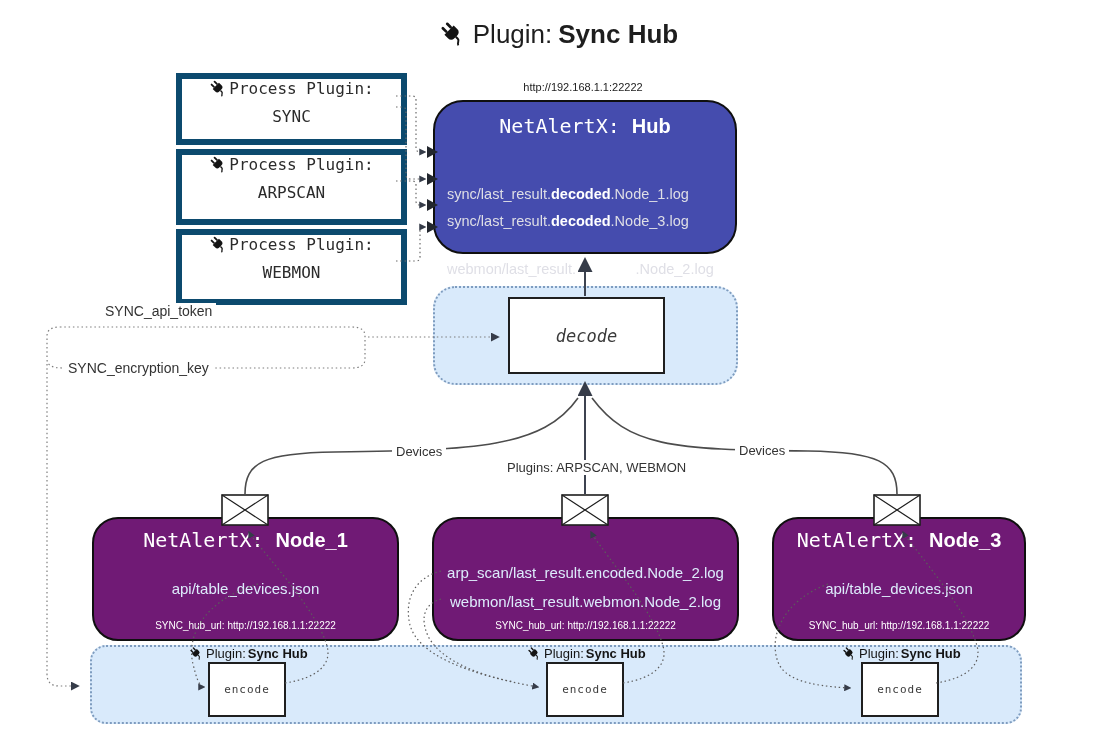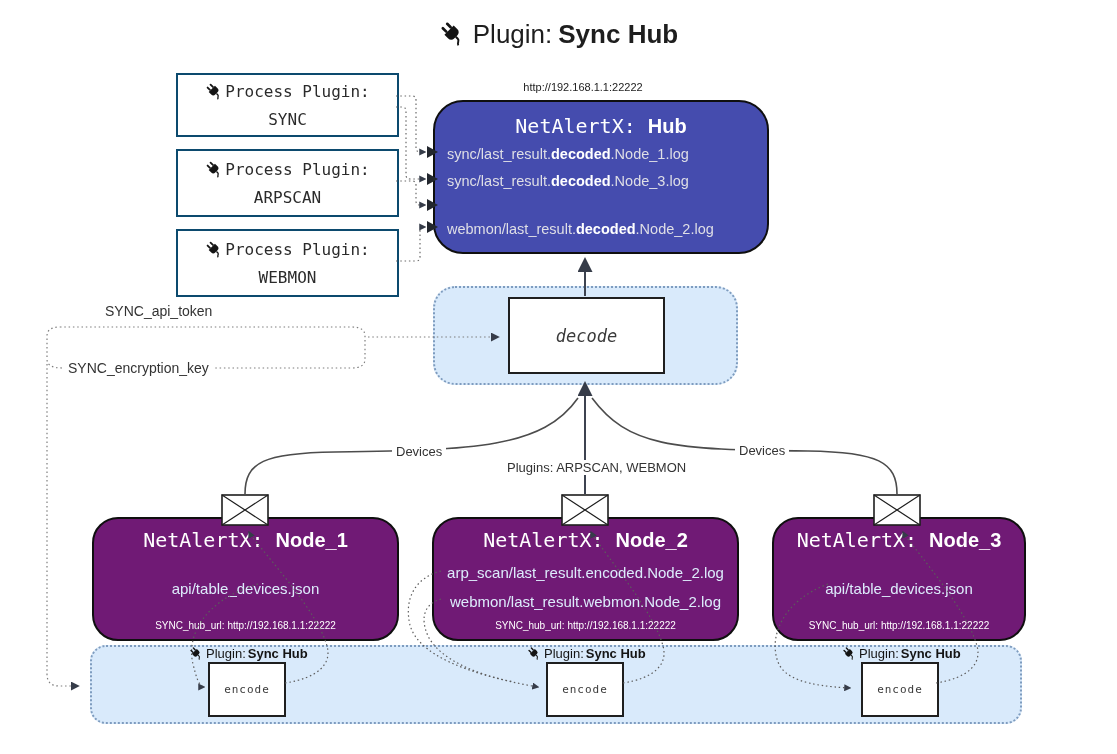--- a/index.html
+++ b/index.html
@@ -4,30 +4,30 @@
 <style>
   html,body{margin:0;padding:0;background:#fff;}
   body{width:1117px;height:754px;position:relative;overflow:hidden;
        font-family:"Liberation Sans",sans-serif;}
   .abs{position:absolute;}
   
   .page-title{left:0;right:0;top:14px;height:40px;display:flex;align-items:center;
       justify-content:center;gap:6px;font-size:26px;color:#1e1e1e;z-index:6;}
   .page-title b{font-weight:700;}
   
-  .pbox{border:2px solid #0c4a6e;background:#fff;display:flex;flex-direction:column;
-      align-items:center;justify-content:center;gap:9px;z-index:2;
+  .pbox{border:6px solid #0c4a6e;background:#fff;display:flex;flex-direction:column;
+      align-items:center;justify-content:flex-start;gap:9px;z-index:2;
       font-family:"DejaVu Sans Mono",monospace;font-size:16px;color:#2b2b2b;}
   .pbox .l1{display:flex;align-items:center;gap:1px;}
   
-  .hub{background:#454cae;border:2px solid #0f0f0f;border-radius:30px;z-index:2;padding-left:32px;}
+  .hub{background:#454cae;border:2px solid #0f0f0f;border-radius:30px;z-index:2;}
   .hub-title{position:absolute;top:12px;left:0;right:0;text-align:center;
       font-family:"DejaVu Sans Mono",monospace;font-size:20px;color:#fff;white-space:nowrap;}
   .hub-title b,.node-title b{font-family:"Liberation Sans",sans-serif;font-weight:700;}
-  .hub-row{position:absolute;left:12px;font-size:14.5px;color:#dfdfe6;white-space:nowrap;}
+  .hub-row{position:absolute;left:12px;font-size:14.5px;color:#dfdfe6;white-space:nowrap;margin-top:40px;}
   .hub-row b{color:#fff;font-weight:700;}
   .small-lbl{position:absolute;font-size:11px;color:#222;text-align:center;z-index:6;white-space:nowrap;}
   
   .lightbox{background:#d9eafb;border:2px dotted #7e9cbf;border-radius:22px;z-index:1;}
   
   .wbox{background:#fff;border:2px solid #1f1f1f;display:flex;align-items:center;
       justify-content:center;font-family:"DejaVu Sans Mono",monospace;color:#3a3a3a;z-index:2;}
   
   .node{background:#701a75;border:2px solid #0f0f0f;border-radius:26px;z-index:2;}
   .node-title{position:absolute;top:9px;left:0;right:0;text-align:center;white-space:nowrap;
@@ -114,21 +114,20 @@
 <div class="abs lbl" style="left:392px;top:444px;">Devices</div>
 <div class="abs lbl" style="left:735px;top:443px;">Devices</div>
 <div class="abs lbl" style="left:503px;top:460px;">Plugins: ARPSCAN, WEBMON</div>
 
 <div class="abs node" style="left:92px;top:517px;width:303px;height:120px;">
   <div class="node-title"><span>NetAlertX: </span><b>Node_1</b></div>
   <div class="node-line" style="top:61px;">api/table_devices.json</div>
   <div class="node-url">SYNC_hub_url: http://192.168.1.1:22222</div>
 </div>
 <div class="abs node" style="left:432px;top:517px;width:303px;height:120px;">
-  <div class="node-title"><span>NetAlertX: </span><b>Node_2</b></div>
   <div class="node-line" style="top:45px;">arp_scan/last_result.encoded.Node_2.log</div>
   <div class="node-line" style="top:74px;">webmon/last_result.webmon.Node_2.log</div>
   <div class="node-url">SYNC_hub_url: http://192.168.1.1:22222</div>
 </div>
 <div class="abs node" style="left:772px;top:517px;width:250px;height:120px;">
   <div class="node-title"><span>NetAlertX: </span><b>Node_3</b></div>
   <div class="node-line" style="top:61px;">api/table_devices.json</div>
   <div class="node-url">SYNC_hub_url: http://192.168.1.1:22222</div>
 </div>
 

